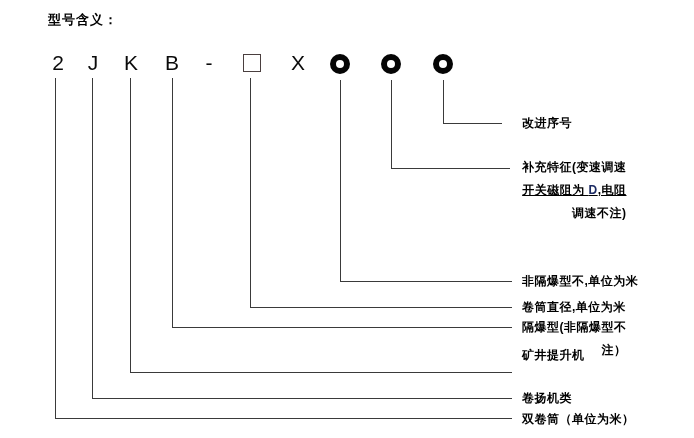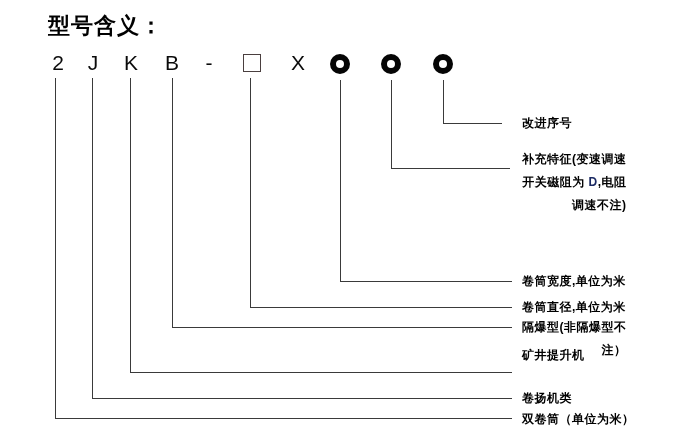--- a/index.html
+++ b/index.html
@@ -6,21 +6,21 @@
   .canvas{
     position:relative;
     width:694px;height:438px;
     background:#ffffff;
     font-family:"Liberation Sans","DejaVu Sans",sans-serif;
     color:#000;
     overflow:hidden;
   }
   .title{
     position:absolute;left:48px;top:11px;
-    font-size:22px;font-weight:700;color:#000;
+    font-size:13px;font-weight:700;color:#000;
     letter-spacing:1px;
   }
   
   .code-char{
     position:absolute;top:51px;
     font-size:21px;font-weight:400;color:#0a0a0a;
     transform:translateX(-50%);
     line-height:24px;
   }
   .placeholder-square{
@@ -43,21 +43,21 @@
   .hl{height:1.5px;}
   
   .lbl{
     position:absolute;left:522px;
     font-size:12px;font-weight:700;color:#000;
     line-height:23px;white-space:nowrap;
     letter-spacing:0.5px;
     text-align:right;
   }
   .lbl .indent{padding-left:7px;}
-  .lbl .outdent{margin-left:-7px;}
+  .lbl .outdent{margin-left:-7px;text-decoration:underline;}
   .blue-letter{color:#1b2a63;font-weight:700;}
 </style>
 </head>
 <body>
 
 <div class="canvas">
 
   <div class="title">型号含义：</div>
 
   <span class="code-char" style="left:58px">2</span>
@@ -84,27 +84,27 @@
   <div class="hl" style="left:391px;top:167.5px;width:119px"></div>
   <div class="hl" style="left:340px;top:280.5px;width:172px"></div>
   <div class="hl" style="left:250px;top:306.5px;width:262px"></div>
   <div class="hl" style="left:172px;top:326.5px;width:340px"></div>
   <div class="hl" style="left:130px;top:371.5px;width:382px"></div>
   <div class="hl" style="left:92px;top:397.5px;width:420px"></div>
   <div class="hl" style="left:55px;top:417.5px;width:457px"></div>
 
   <div class="lbl" style="top:112px">改进序号</div>
 
-  <div class="lbl" style="top:148px">
+  <div class="lbl" style="top:156px">
     <div>补充特征(变速调速</div>
     <div class="outdent"><span>开关磁阻为 </span><span class="blue-letter">D</span><span>,电阻</span></div>
     <div class="indent">调速不注)</div>
   </div>
 
-  <div class="lbl" style="top:270px">卷筒宽度,单位为米</div>
+  <div class="lbl" style="top:270px">非隔爆型不,单位为米</div>
   <div class="lbl" style="top:316px">
     <div>隔爆型(非隔爆型不</div>
     <div class="indent">注）</div>
   </div>
 
   <div class="lbl" style="top:296px">卷筒直径,单位为米</div>
 
   <div class="lbl" style="top:344px">矿井提升机</div>
   <div class="lbl" style="top:387px">卷扬机类</div>
   <div class="lbl" style="top:408px">双卷筒（单位为米）</div>

